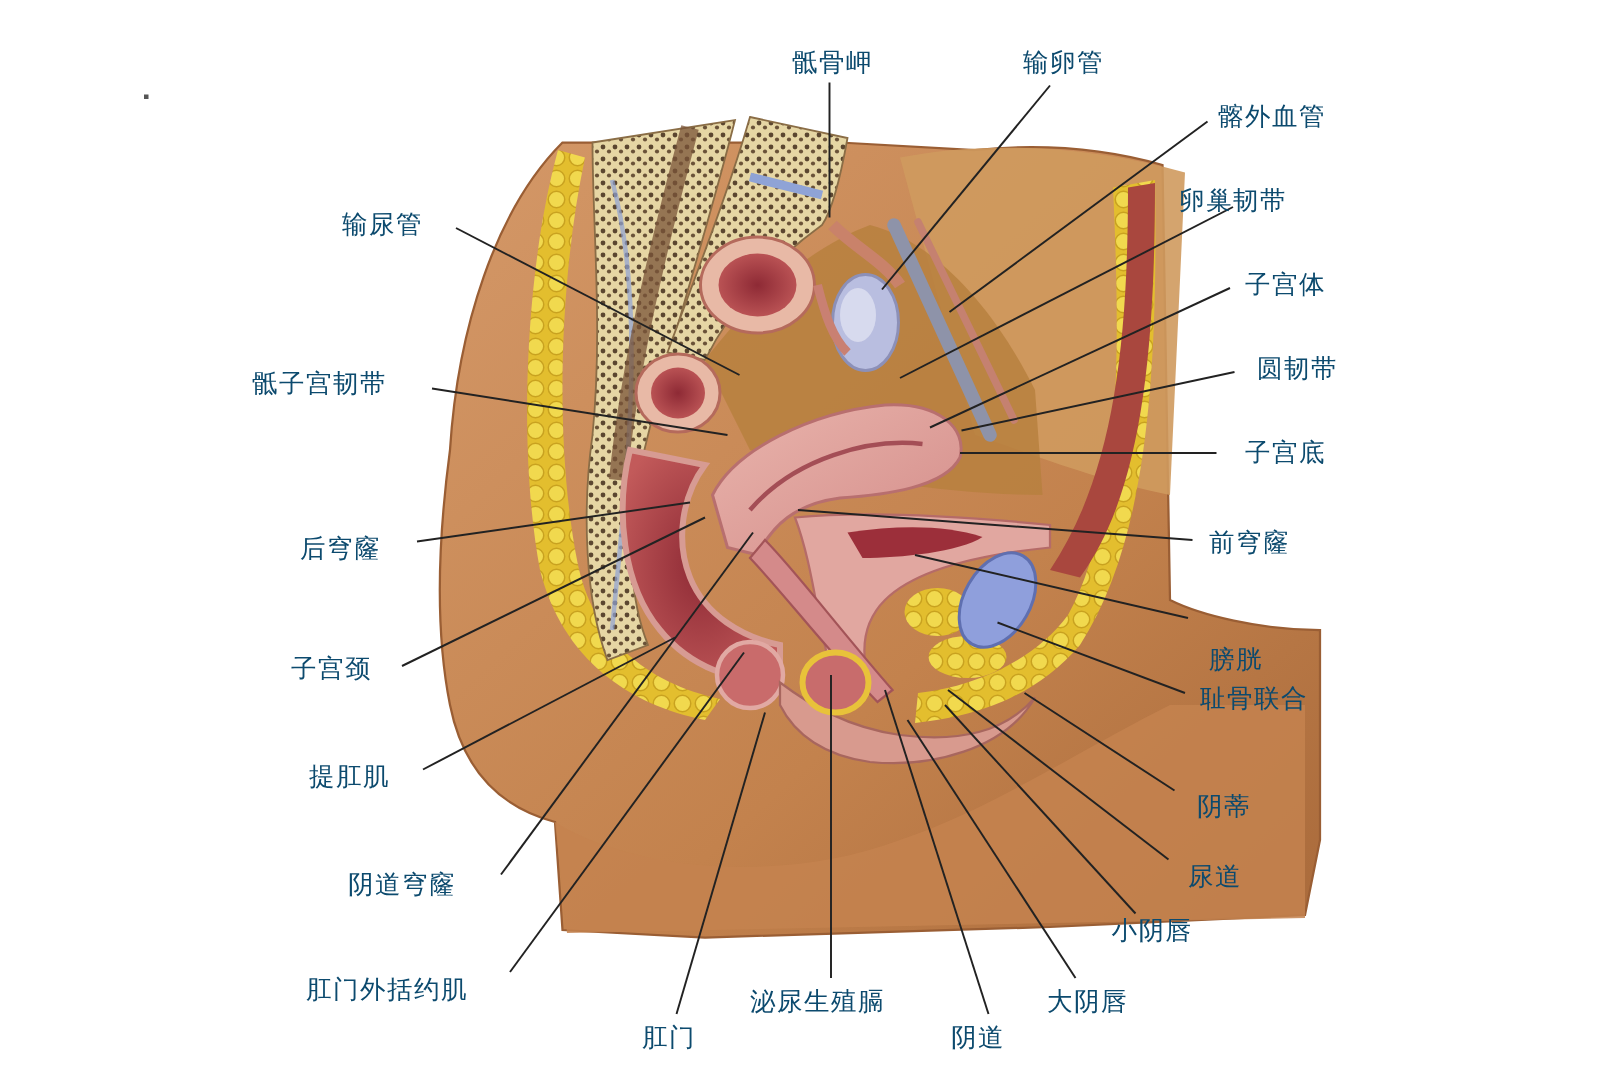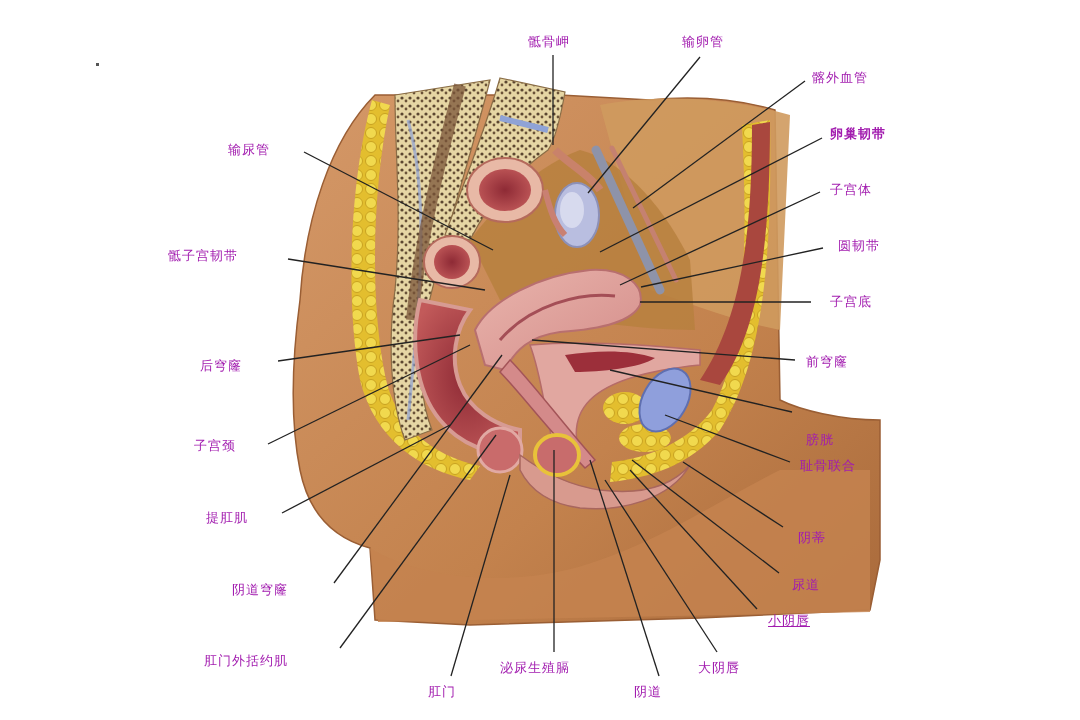--- a/index.html
+++ b/index.html
@@ -1,20 +1,20 @@
 <!DOCTYPE html>
 <html><head>
 <meta charset="utf-8">
 <style>
   html, body { margin:0; padding:0; background:#ffffff; }
   body { width:1080px; height:720px; position:relative; overflow:hidden;
          font-family:"DejaVu Sans","Liberation Sans",sans-serif; }
   #stage { position:absolute; left:0; top:0; width:1080px; height:720px; }
   svg { position:absolute; left:0; top:0; }
-  .lbl { position:absolute; font-size:13px; color:#a21caf; white-space:nowrap;
+  .lbl { position:absolute; font-size:17px; color:#0c4a6e; white-space:nowrap;
          letter-spacing:1px; line-height:20px; }
   .dot { position:absolute; left:96px; top:63px; width:3px; height:3px; background:#555; }
 </style>
 </head>
 <body>
 
 <div id="stage">
   <div class="dot"></div>
 
   <svg width="1080" height="720" viewBox="0 0 1080 720">
@@ -139,30 +139,30 @@
       <line x1="268" y1="444" x2="470" y2="345" stroke="#222222" stroke-width="1.3"></line>
       <line x1="278" y1="361" x2="460" y2="335" stroke="#222222" stroke-width="1.3"></line>
       <line x1="288" y1="259" x2="485" y2="290" stroke="#222222" stroke-width="1.3"></line>
       <line x1="304" y1="152" x2="493" y2="250" stroke="#222222" stroke-width="1.3"></line>
     </svg>
 
   <div id="labels">
       <div class="lbl" style="left: 528px; top: 32px;">骶骨岬</div>
       <div class="lbl" style="left: 682px; top: 32px;">输卵管</div>
       <div class="lbl" style="left: 812px; top: 68px;">髂外血管</div>
-      <div class="lbl" style="left: 830px; top: 124px; font-weight: bold;">卵巢韧带</div>
+      <div class="lbl" style="left: 786px; top: 124px;">卵巢韧带</div>
       <div class="lbl" style="left: 830px; top: 180px;">子宫体</div>
       <div class="lbl" style="left: 838px; top: 236px;">圆韧带</div>
       <div class="lbl" style="left: 830px; top: 292px; text-align: center;">子宫底</div>
       <div class="lbl" style="left: 806px; top: 352px;">前穹窿</div>
       <div class="lbl" style="left: 806px; top: 404px; margin-top: 26px;">膀胱</div>
       <div class="lbl" style="left: 800px; top: 456px;">耻骨联合</div>
       <div class="lbl" style="left: 798px; top: 528px;">阴蒂</div>
       <div class="lbl" style="left: 792px; top: 575px;">尿道</div>
-      <div class="lbl" style="left: 768px; top: 611px; text-decoration: underline;">小阴唇</div>
+      <div class="lbl" style="left: 741px; top: 611px;">小阴唇</div>
       <div class="lbl" style="left: 698px; top: 658px;">大阴唇</div>
       <div class="lbl" style="left: 634px; top: 682px;">阴道</div>
       <div class="lbl" style="left: 500px; top: 658px; text-align: center;">泌尿生殖膈</div>
       <div class="lbl" style="left: 428px; top: 682px;">肛门</div>
       <div class="lbl" style="left: 204px; top: 652px; font-family: Liberation Mono, monospace;">肛门外括约肌</div>
       <div class="lbl" style="left: 232px; top: 580px;">阴道穹窿</div>
       <div class="lbl" style="left: 206px; top: 508px;">提肛肌</div>
       <div class="lbl" style="left: 194px; top: 436px;">子宫颈</div>
       <div class="lbl" style="left: 200px; top: 356px;">后穹窿</div>
       <div class="lbl" style="left: 168px; top: 246px;">骶子宫韧带</div>

